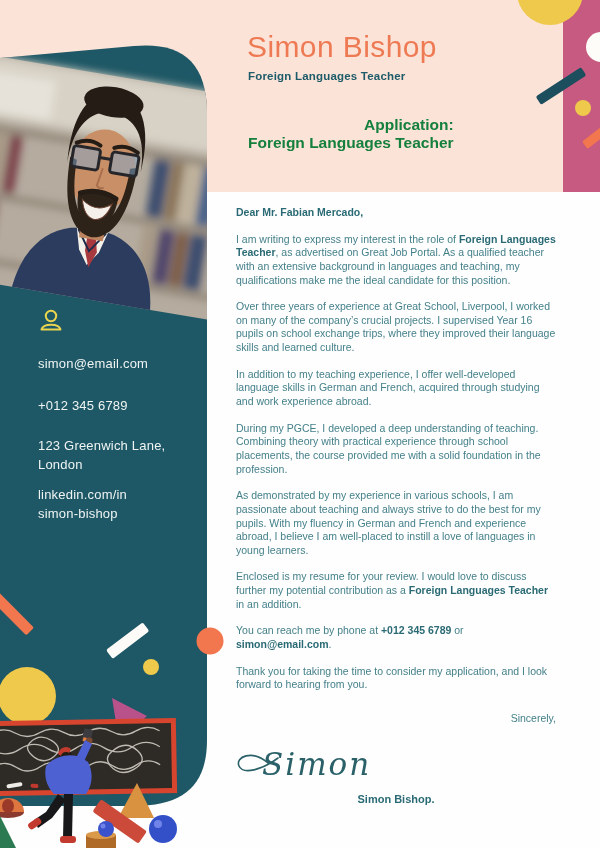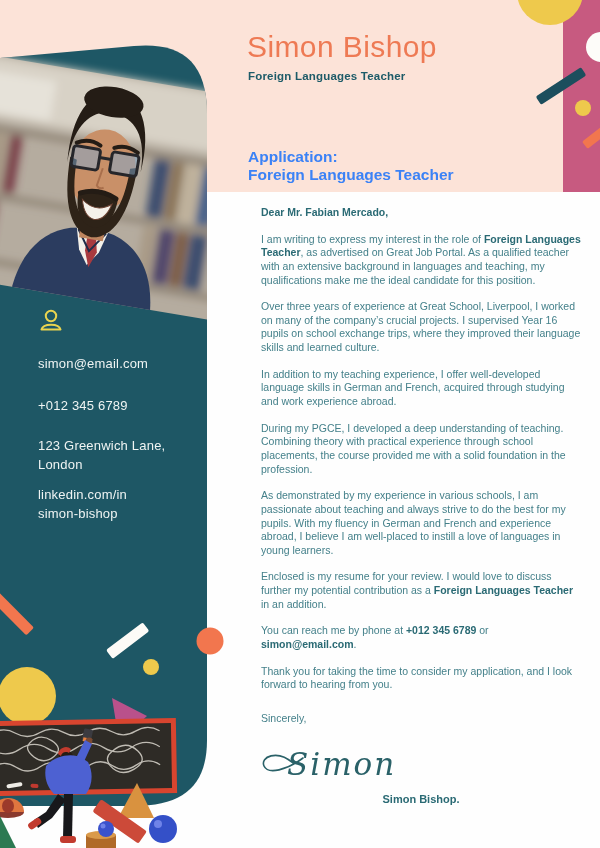--- a/index.html
+++ b/index.html
@@ -17,29 +17,29 @@
   .contact{position:absolute;left:38px;top:308px;width:160px;color:#eff4f3;}
   .contact .entry{margin:0;font-size:13px;line-height:1.45;letter-spacing:.2px;}
   .contact .entry.email{margin-top:17px;}
   .contact .entry.phone{margin-top:23px;}
   .contact .entry.address{margin-top:21px;}
   .contact .entry.linkedin{margin-top:12px;}
 
   
   .name{position:absolute;left:247px;top:30px;font-size:30px;font-weight:400;color:#ee7a54;letter-spacing:.4px;}
   .role{position:absolute;left:248px;top:70px;font-size:11.5px;font-weight:700;color:#1d5b68;letter-spacing:.2px;}
-  .application{position:absolute;left:248px;top:148px;font-size:15.5px;font-weight:700;color:#3b82f6;line-height:1.18;}
+  .application{position:absolute;left:248px;top:116px;font-size:15.5px;font-weight:700;color:#15803d;line-height:1.18;text-align:right;}
   .application span{display:block;}
 
   
-  .letter{position:absolute;left:261px;top:206px;width:320px;color:#44808a;font-size:10.5px;line-height:1.3;}
+  .letter{position:absolute;left:236px;top:206px;width:320px;color:#44808a;font-size:10.5px;line-height:1.3;}
   .letter p{margin:0 0 13px 0;}
   .letter strong{color:#2a6a74;font-weight:700;}
   .salutation{font-weight:700;color:#2a6a74;}
-  .closing{margin-top:20px !important;}
+  .closing{margin-top:20px !important;text-align:right;}
   .signature-wrap{margin:2px 0 2px -4px;}
   .signed-name{font-size:11px;font-weight:700;color:#2a6a74;margin-top:4px;text-align:center;}
 </style>
 </head>
 <body>
 
 <div class="page">
 
   <div class="header-band"></div>
 

